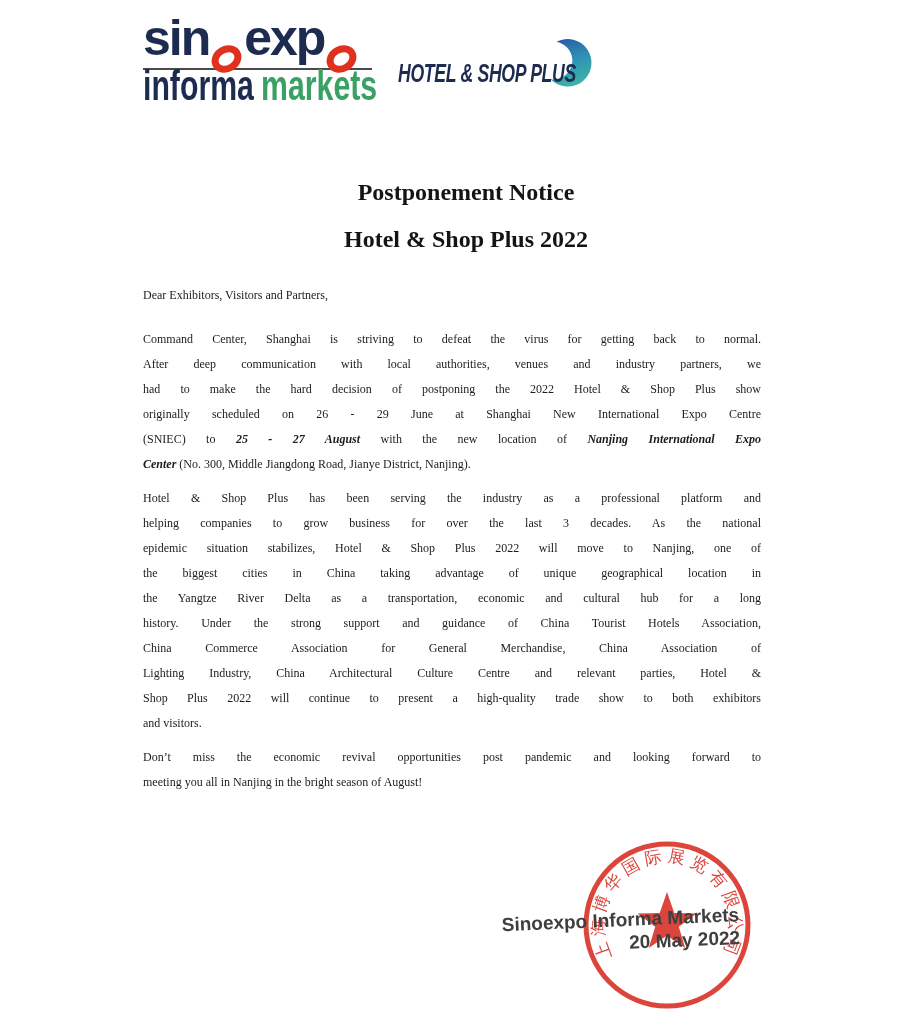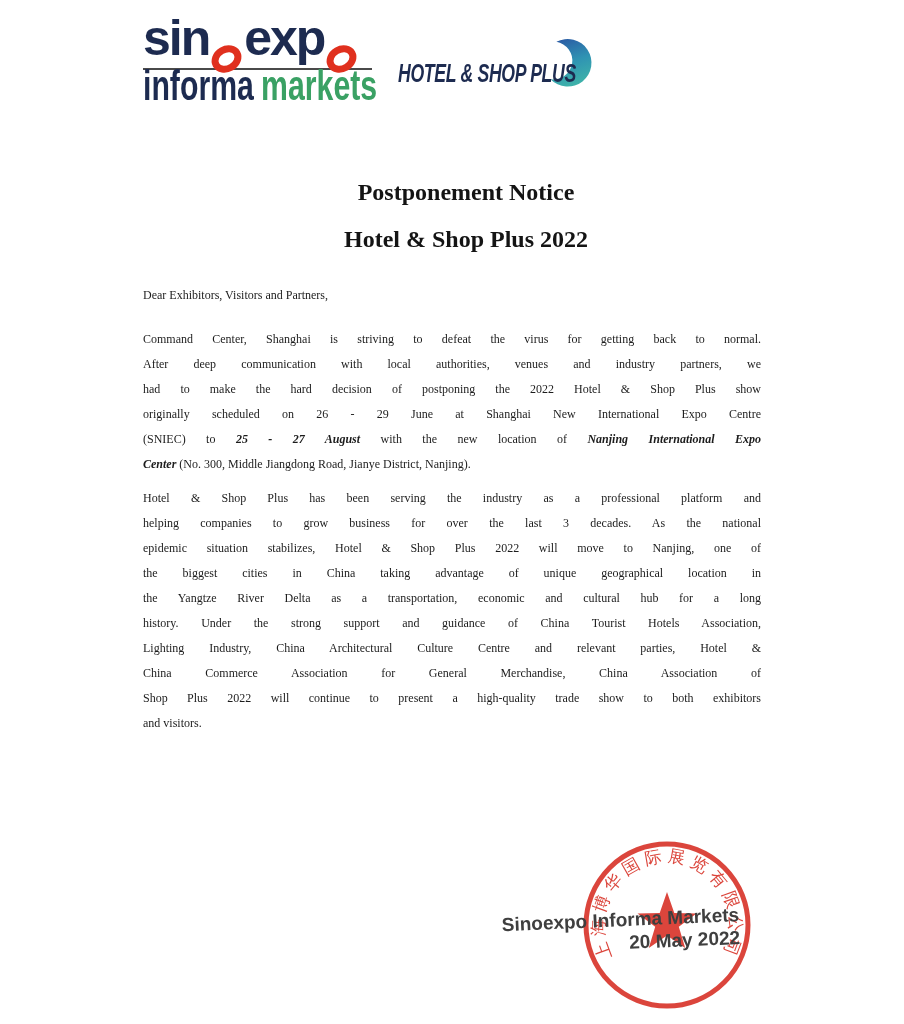--- a/index.html
+++ b/index.html
@@ -94,24 +94,28 @@
           <div class="line"><span>(SNIEC) to </span><span class="b">25 - 27 August</span><span> with the new location of </span><span class="b">Nanjing International Expo</span></div>
           <div class="line last"><span class="b">Center</span><span> (No. 300, Middle Jiangdong Road, Jianye District, Nanjing).</span></div>
         </div>
         <div class="para">
           <div class="line"><span>Hotel &amp; Shop Plus has been serving the industry as a professional platform and</span></div>
           <div class="line"><span>helping companies to grow business for over the last 3 decades. As the national</span></div>
           <div class="line"><span>epidemic situation stabilizes, Hotel &amp; Shop Plus 2022 will move to Nanjing, one of</span></div>
           <div class="line"><span>the biggest cities in China taking advantage of unique geographical location in</span></div>
           <div class="line"><span>the Yangtze River Delta as a transportation, economic and cultural hub for a long</span></div>
           <div class="line"><span>history. Under the strong support and guidance of China Tourist Hotels Association,</span></div>
+          <div class="line"><span>China Commerce Association for General Merchandise, China Association of</span></div>
           <div class="line"><span>Lighting Industry, China Architectural Culture Centre and relevant parties, Hotel &amp;</span></div>
-          <div class="line"><span>China Commerce Association for General Merchandise, China Association of</span></div>
           <div class="line"><span>Shop Plus 2022 will continue to present a high-quality trade show to both exhibitors</span></div>
           <div class="line last"><span>and visitors.</span></div>
+        </div>
+        <div class="para">
+          <div class="line"><span>Don’t miss the economic revival opportunities post pandemic and looking forward to</span></div>
+          <div class="line last"><span>meeting you all in Nanjing in the bright season of August!</span></div>
         </div>
       </div>
   </div>
 
   <div class="stamp">
     <svg class="seal" width="182" height="182" viewBox="0 0 182 182" aria-hidden="true">
       <circle cx="91" cy="91" r="81" fill="none" stroke="#d9382e" stroke-width="5"></circle>
       <path id="sealArc" d="M 36.4 122.5 A 63 63 0 1 1 145.6 122.5" fill="none"></path>
       <text class="seal-ring-text">
         <textPath href="#sealArc">上海博华国际展览有限公司</textPath>

